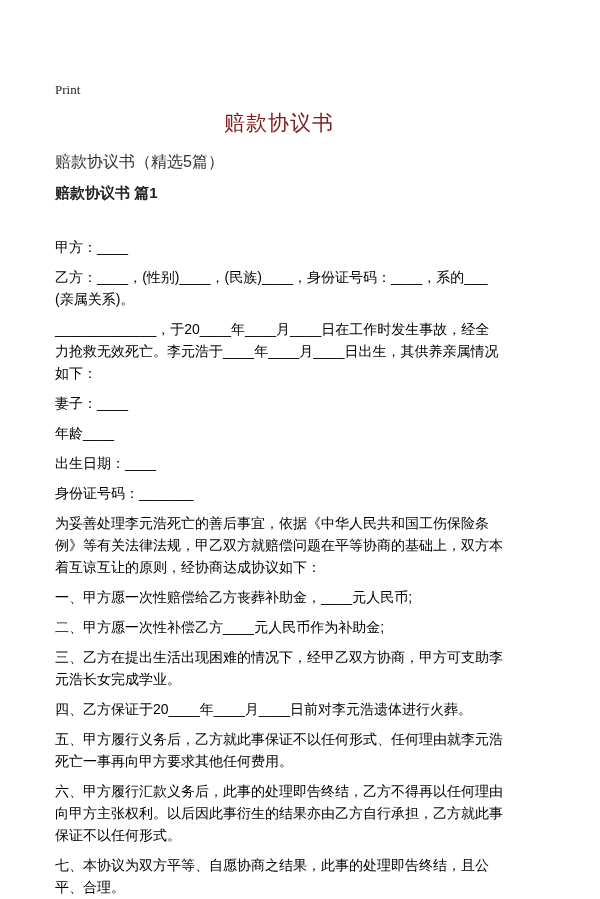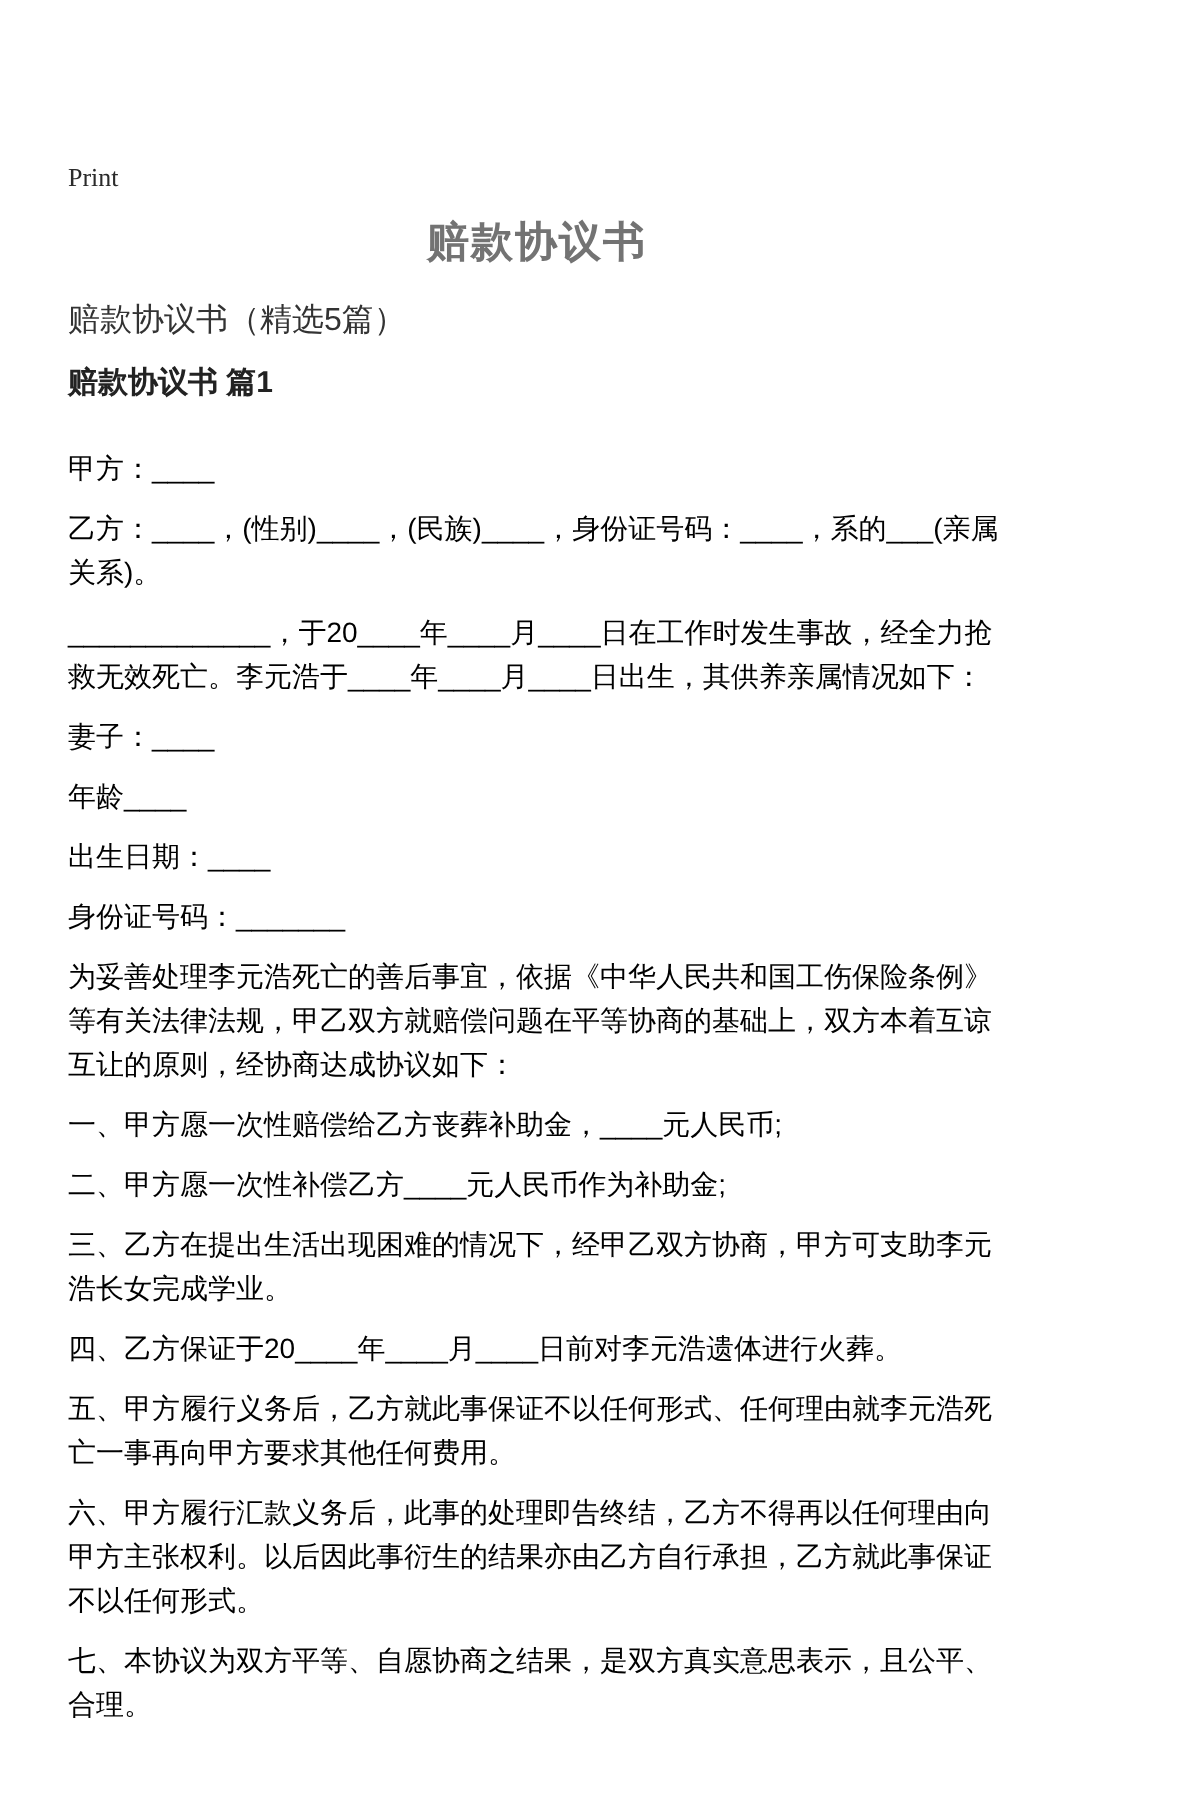--- a/index.html
+++ b/index.html
@@ -12,52 +12,52 @@
     background: #ffffff;
     overflow: hidden;
     font-family: "Liberation Sans", sans-serif;
     color: #333333;
     -webkit-font-smoothing: antialiased;
   }
   .page {
     box-sizing: border-box;
     width: 548px;
     height: 899px;
-    padding: 80px 45px 0 34px;
+    padding: 80px 45px 0 55px;
     background: #ffffff;
   }
   .print-link {
     font-family: "Liberation Serif", "DejaVu Serif", serif;
     font-size: 13px;
     line-height: 16px;
     color: #2b2b2b;
     margin: 0 0 13px 0;
     display: inline-block;
     cursor: pointer;
   }
   .doc-title {
     font-size: 21px;
-    font-weight: bold;
+    font-weight: normal;
     line-height: 24px;
     text-align: center;
-    color: #737373;
+    color: #7f1d1d;
     margin: 0 0 17px 0;
     letter-spacing: 1px;
   }
   .doc-subtitle {
     font-size: 16px;
     line-height: 20px;
     margin: 0 0 11px 0;
     color: #333333;
   }
   .section-heading {
     font-size: 15px;
     font-weight: bold;
     line-height: 20px;
-    margin: 0 0 21px 0;
+    margin: 0 0 33px 0;
     color: #222222;
   }
   .para {
     font-size: 14px;
     line-height: 22px;
     margin: 0 0 8px 0;
     color: #000000;
     word-break: break-all;
   }
 </style>
@@ -82,16 +82,16 @@
       <p class="para">年龄____</p>
       <p class="para">出生日期：____</p>
       <p class="para">身份证号码：_______</p>
       <p class="para">为妥善处理李元浩死亡的善后事宜，依据《中华人民共和国工伤保险条例》等有关法律法规，甲乙双方就赔偿问题在平等协商的基础上，双方本着互谅互让的原则，经协商达成协议如下：</p>
       <p class="para">一、甲方愿一次性赔偿给乙方丧葬补助金，____元人民币;</p>
       <p class="para">二、甲方愿一次性补偿乙方____元人民币作为补助金;</p>
       <p class="para">三、乙方在提出生活出现困难的情况下，经甲乙双方协商，甲方可支助李元浩长女完成学业。</p>
       <p class="para">四、乙方保证于20____年____月____日前对李元浩遗体进行火葬。</p>
       <p class="para">五、甲方履行义务后，乙方就此事保证不以任何形式、任何理由就李元浩死亡一事再向甲方要求其他任何费用。</p>
       <p class="para">六、甲方履行汇款义务后，此事的处理即告终结，乙方不得再以任何理由向甲方主张权利。以后因此事衍生的结果亦由乙方自行承担，乙方就此事保证不以任何形式。</p>
-      <p class="para">七、本协议为双方平等、自愿协商之结果，是双方真实意思表示，且公平、合理。</p>
+      <p class="para">七、本协议为双方平等、自愿协商之结果，此事的处理即告终结，且公平、合理。</p>
     </div>
 
 </div>
 
 </body></html>

